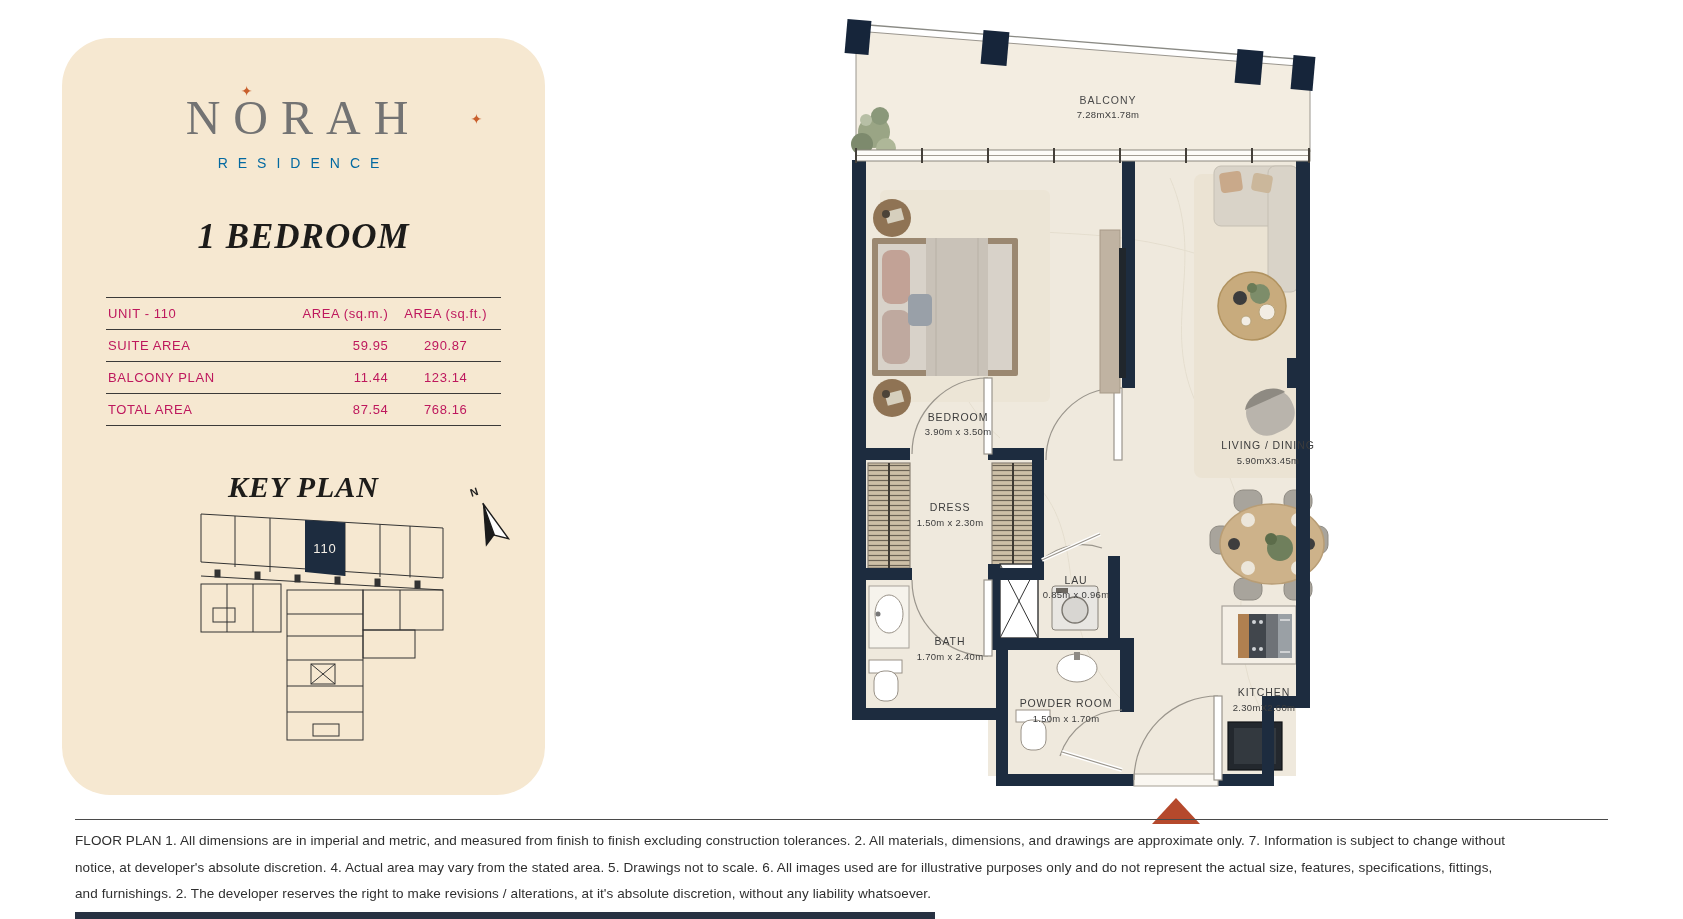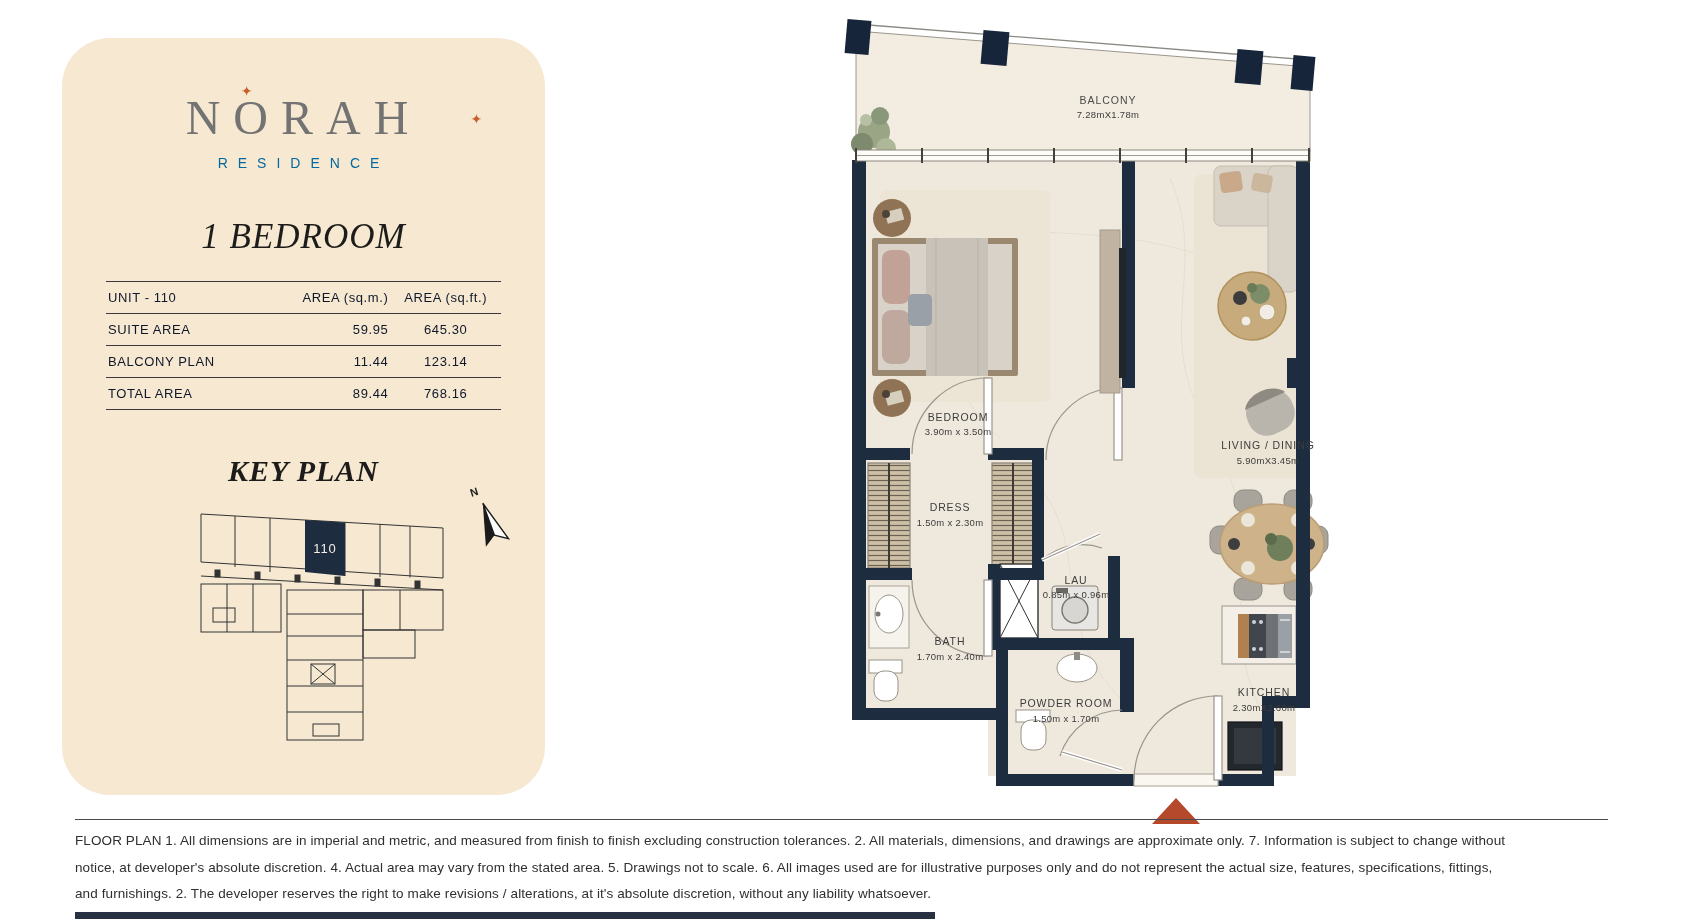--- a/index.html
+++ b/index.html
@@ -19,25 +19,25 @@
   }
   .sparkle{position:absolute;color:#c95f2c;font-size:14px;line-height:1;}
   .sparkle.s1{top:-6px;left:37%;}
   .sparkle.s2{top:22px;right:13%;}
   .residence{
     text-align:center;margin-top:10px;font-size:14px;letter-spacing:10px;
     color:#0369a1;font-weight:400;
   }
   .unit-title{
     text-align:center;margin-top:46px;font-family:"Liberation Serif", serif;
-    font-style:italic;font-weight:400;font-size:35px;color:#1d1c1a;letter-spacing:1px;
+    font-style:italic;font-weight:700;font-size:35px;color:#1d1c1a;letter-spacing:1px;
   }
   .area-table{
-    width:395px;margin:24px auto 0 auto;border-collapse:collapse;
-    font-size:13px;color:#0f172a;letter-spacing:.6px;
+    width:395px;margin:40px auto 0 auto;border-collapse:collapse;
+    font-size:13px;color:#be185d;letter-spacing:.6px;
   }
   .area-table tr{border-top:1.8px solid #3b3a38;}
   .area-table tr.last{border-bottom:1.8px solid #3b3a38;}
   .area-table td{padding:8px 2px;font-weight:500;}
   .c1{width:45%;text-align:left;}
   .c2{width:27%;text-align:right;}
   .c3{width:28%;text-align:center;}
   .keyplan-title{
     text-align:center;margin-top:44px;font-family:"Liberation Serif", serif;
     font-style:italic;font-weight:700;font-size:30px;color:#1d1c1a;letter-spacing:1px;
@@ -75,30 +75,30 @@
   <table class="area-table">
     <tbody>
         <tr>
       <td class="c1">UNIT - 110</td>
       <td class="c2">AREA (sq.m.)</td>
       <td class="c3">AREA (sq.ft.)</td>
     </tr>
     <tr>
       <td class="c1">SUITE AREA</td>
       <td class="c2">59.95</td>
-      <td class="c3">645.30</td>
+      <td class="c3">290.87</td>
     </tr>
     <tr>
       <td class="c1">BALCONY PLAN</td>
       <td class="c2">11.44</td>
       <td class="c3">123.14</td>
     </tr>
     <tr class="last">
       <td class="c1">TOTAL AREA</td>
-      <td class="c2">89.44</td>
+      <td class="c2">87.54</td>
       <td class="c3">768.16</td>
     </tr>
   </tbody>
     </table>
 
   <div class="keyplan-title">KEY PLAN</div>
 
   <svg class="keyplan-svg" width="270" height="250" viewBox="0 0 270 250">
     <g fill="none" stroke="#333" stroke-width="1">
 

